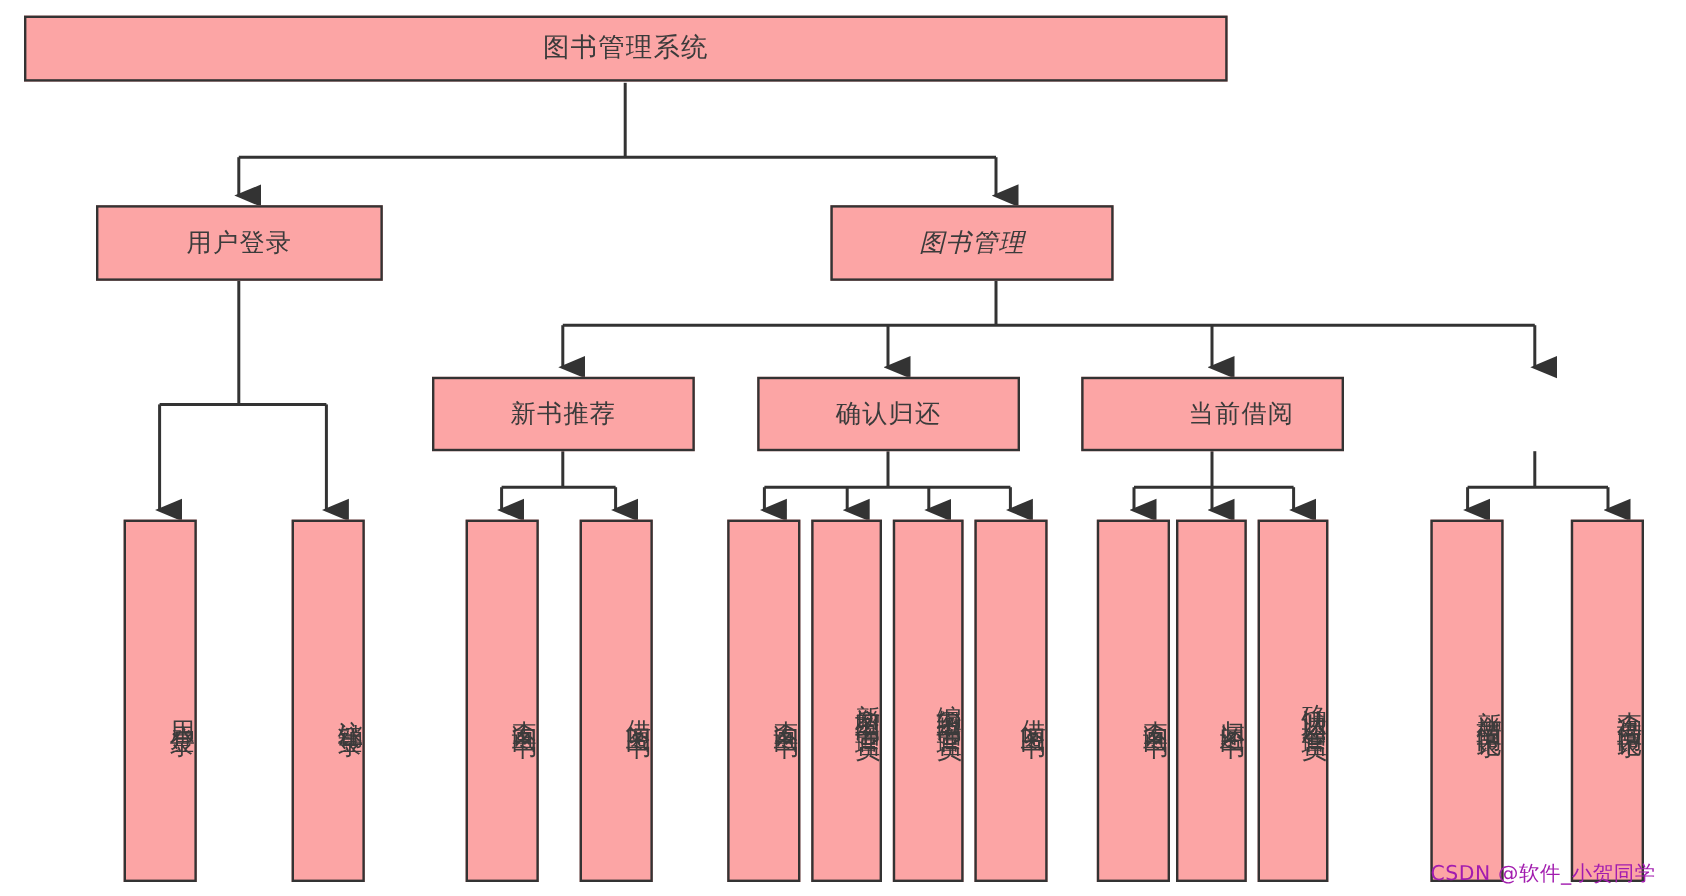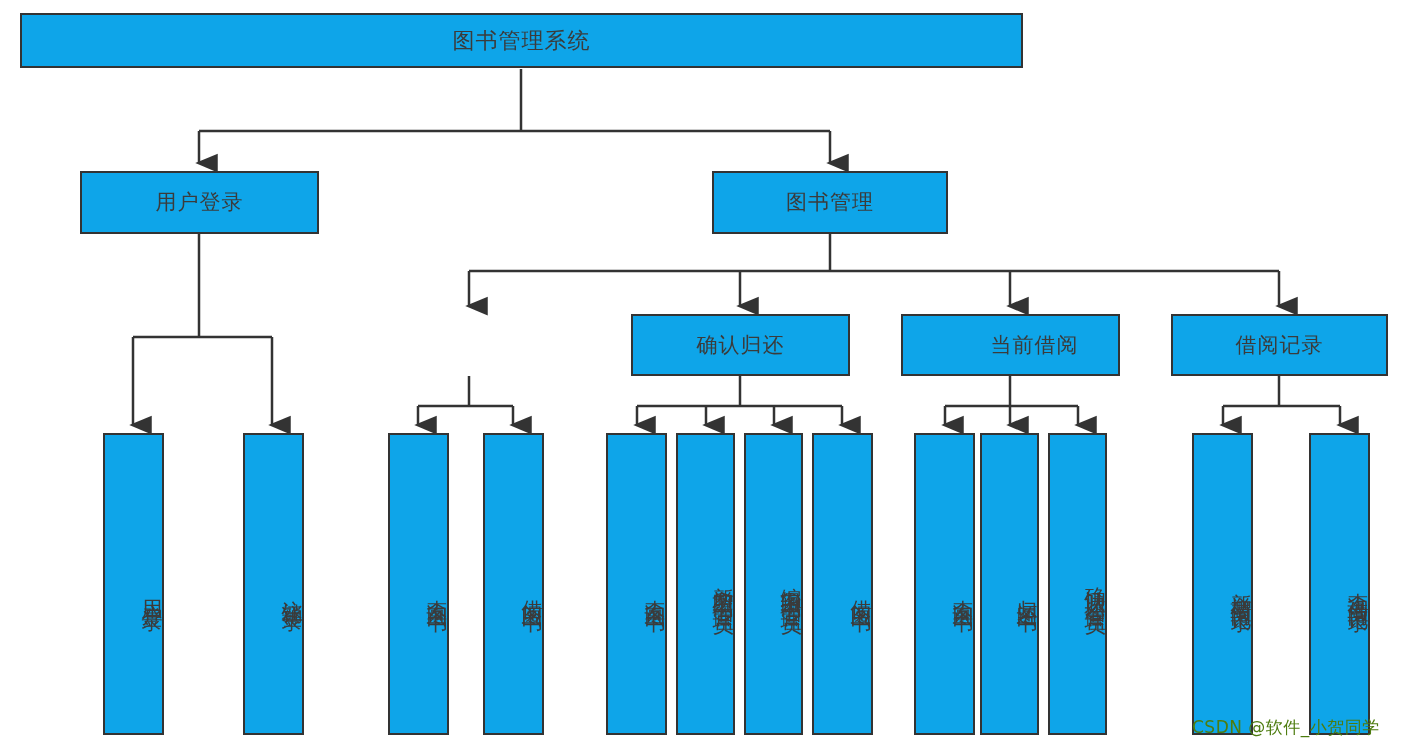--- a/index.html
+++ b/index.html
@@ -23,21 +23,21 @@
     left: 0;
     top: 0;
     width: 1405px;
     height: 747px;
     pointer-events: none;
   }
   .node {
     position: absolute;
     box-sizing: border-box;
     border: 2.5px solid #333333;
-    background: #0ea5e9;
+    background: #fca5a5;
     display: flex;
     align-items: center;
     justify-content: center;
     color: #3b3b3b;
     font-size: 21px;
     letter-spacing: 1px;
     line-height: 1.25;
     text-align: center;
   }
   .node.root {
@@ -51,21 +51,21 @@
     justify-content: center;
     font-size: 21px;
     letter-spacing: 4px;
     line-height: 1.0;
   }
   .node.leaf.tall-text {
     padding-top: 8px;
   }
   .watermark {
     position: absolute;
-    color: #4d7c0f;
+    color: #a21caf;
     font-size: 17px;
     white-space: nowrap;
     letter-spacing: 0.5px;
   }
 </style>
 </head>
 <body>
 
 <div id="canvas">
 
@@ -117,28 +117,28 @@
       <path d="M 1223 406 L 1340 406"></path>
       <path d="M 1223 406 L 1223 425" marker-end="url(#arrow)"></path>
       <path d="M 1340 406 L 1340 425" marker-end="url(#arrow)"></path>
     </g>
   </svg>
 
   <div class="node root" style="left:20px;top:13px;width:1003px;height:55px;">图书管理系统</div>
 
   <div class="node" style="left:80px;top:171px;width:239px;height:63px;">用户登录</div>
 
-  <div class="node" style="left:712px;top:171px;width:236px;height:63px;">图书管理</div>
+  <div class="node" style="left:692px;top:171px;width:236px;height:63px;font-style:italic;">图书管理</div>
 
+  <div class="node" style="left:360px;top:314px;width:219px;height:62px;">新书推荐</div>
 
   <div class="node" style="left:631px;top:314px;width:219px;height:62px;">确认归还</div>
 
   <div class="node" style="left:901px;top:314px;width:219px;height:62px;padding-left:48px;">当前借阅</div>
 
-  <div class="node" style="left:1171px;top:314px;width:217px;height:62px;">借阅记录</div>
 
   <div class="node leaf" style="left:103px;top:433px;width:61px;height:302px;">用户登录</div>
 
   <div class="node leaf" style="left:243px;top:433px;width:61px;height:302px;">注销登录</div>
 
   <div class="node leaf" style="left:388px;top:433px;width:61px;height:302px;">查询图书</div>
 
   <div class="node leaf" style="left:483px;top:433px;width:61px;height:302px;">借阅图书</div>
 
   <div class="node leaf" style="left:606px;top:433px;width:61px;height:302px;">查询图书</div>

